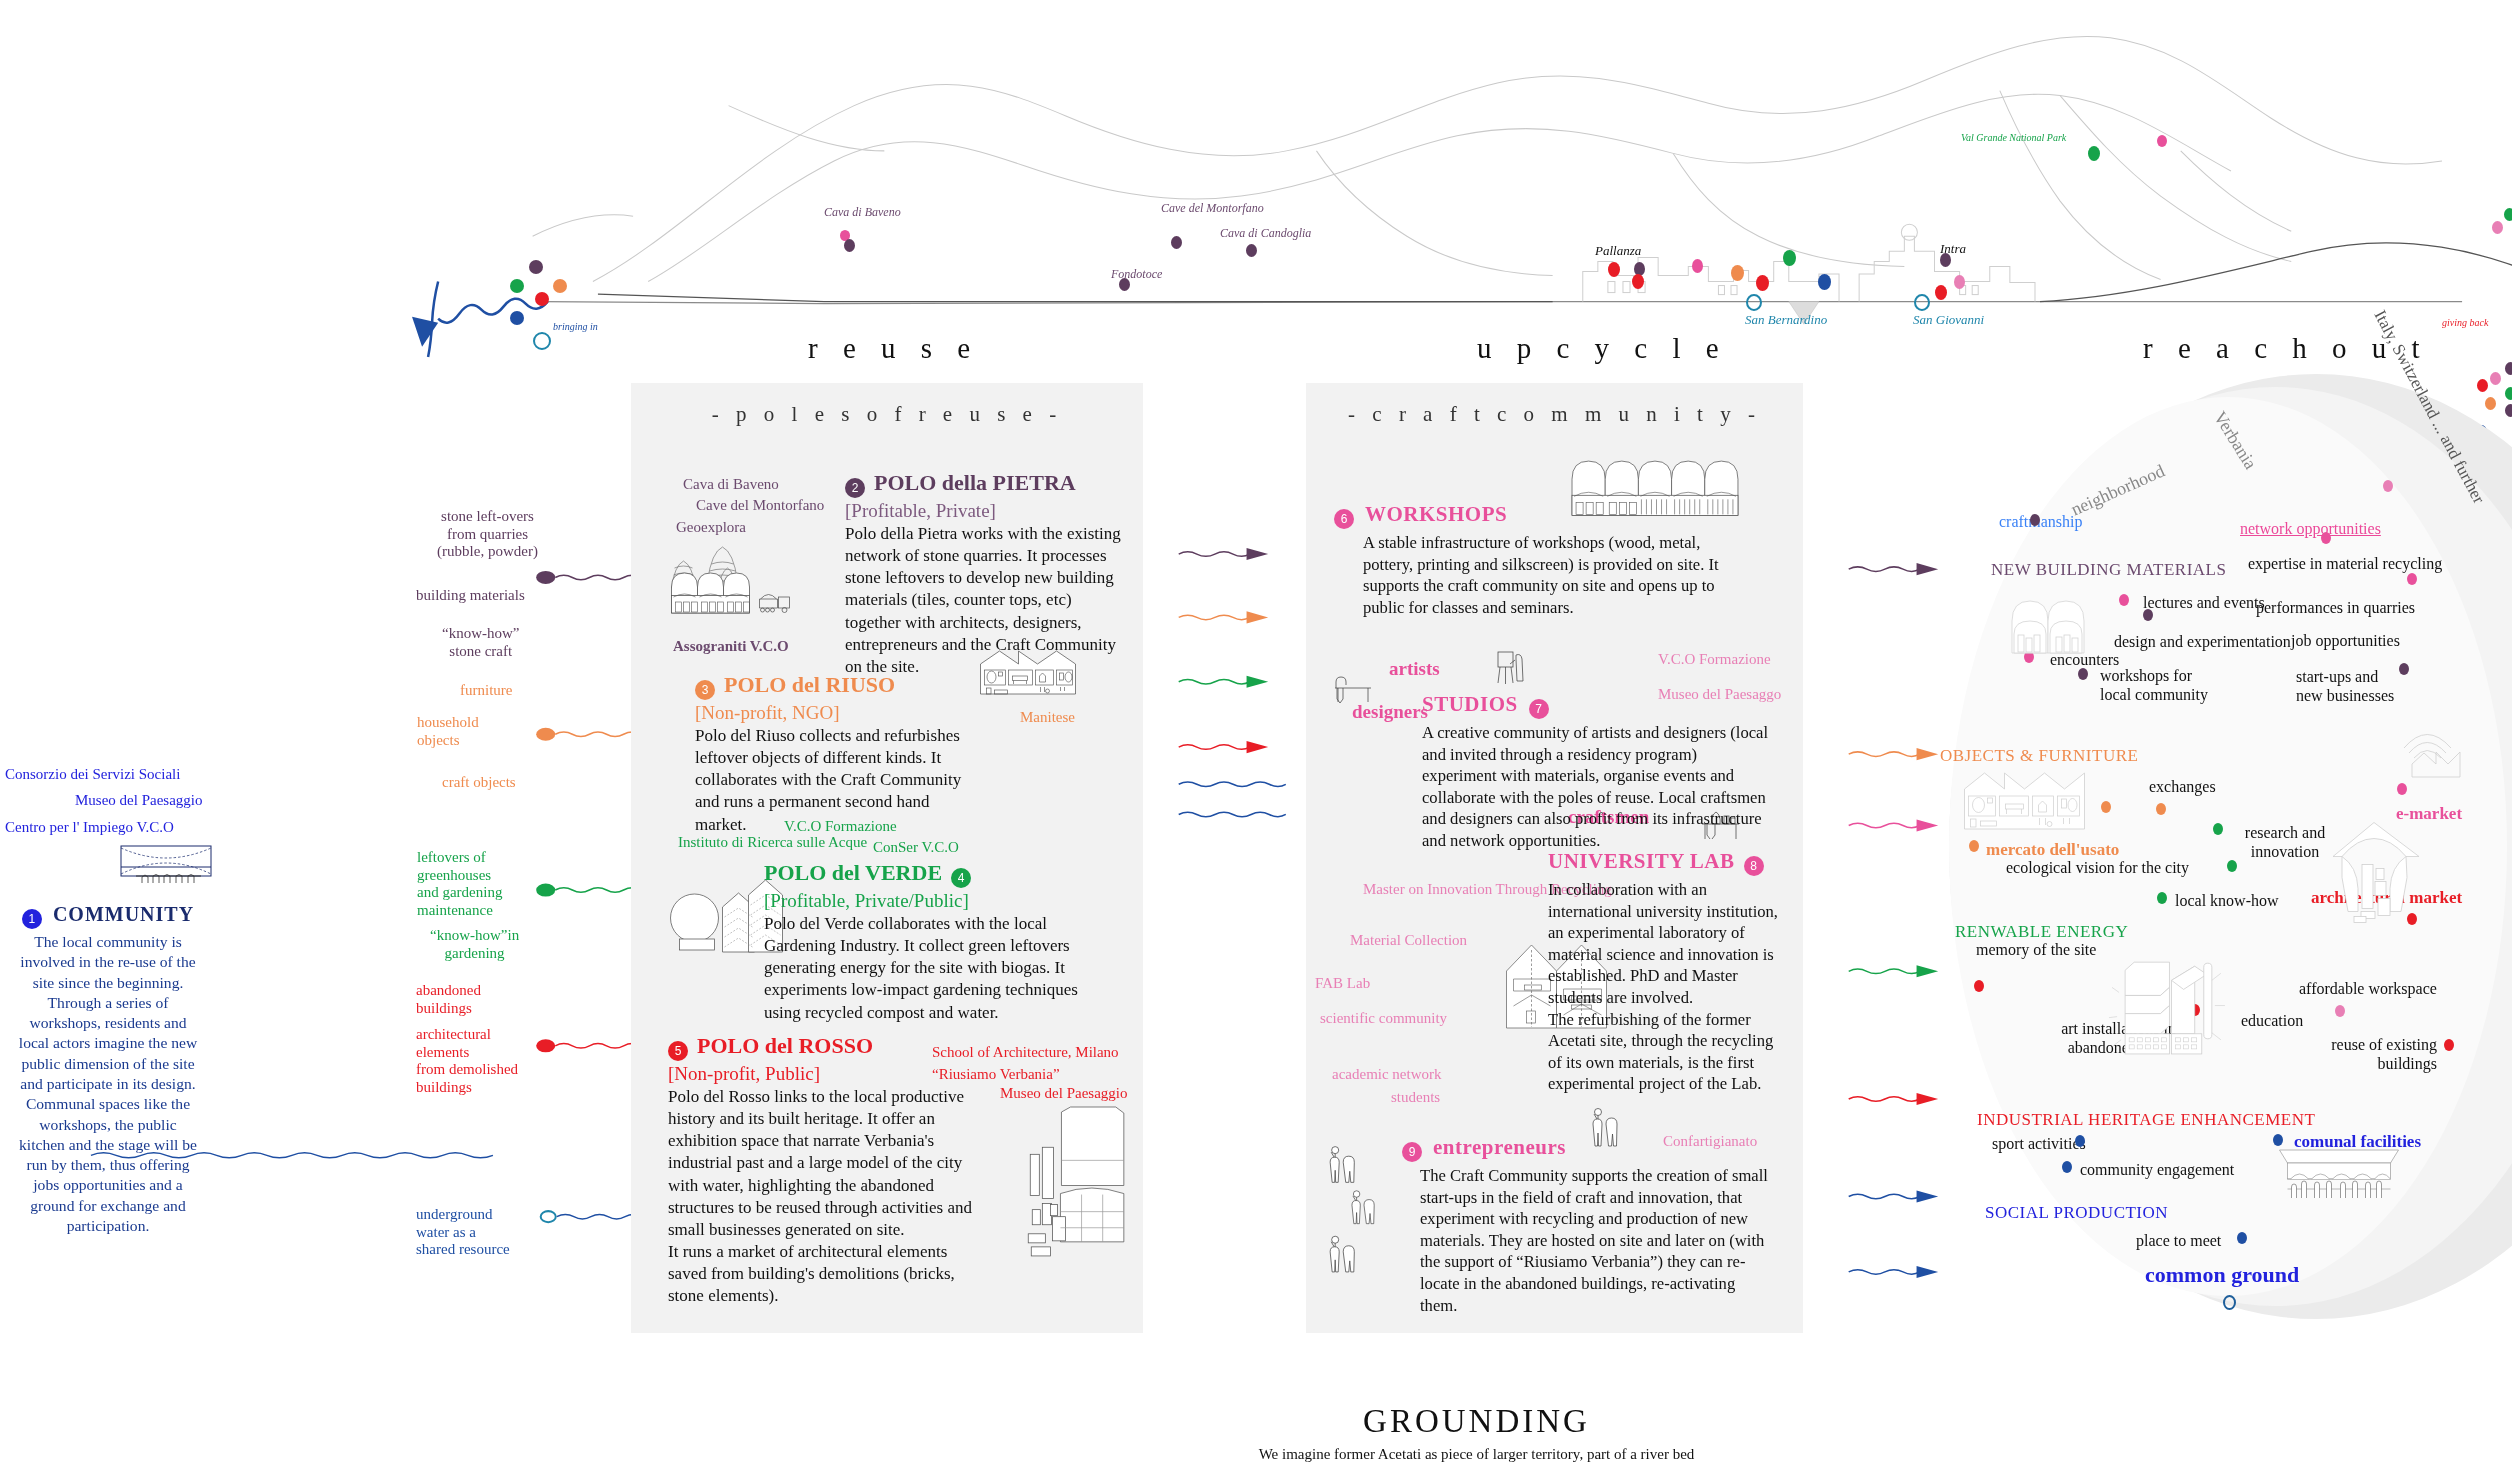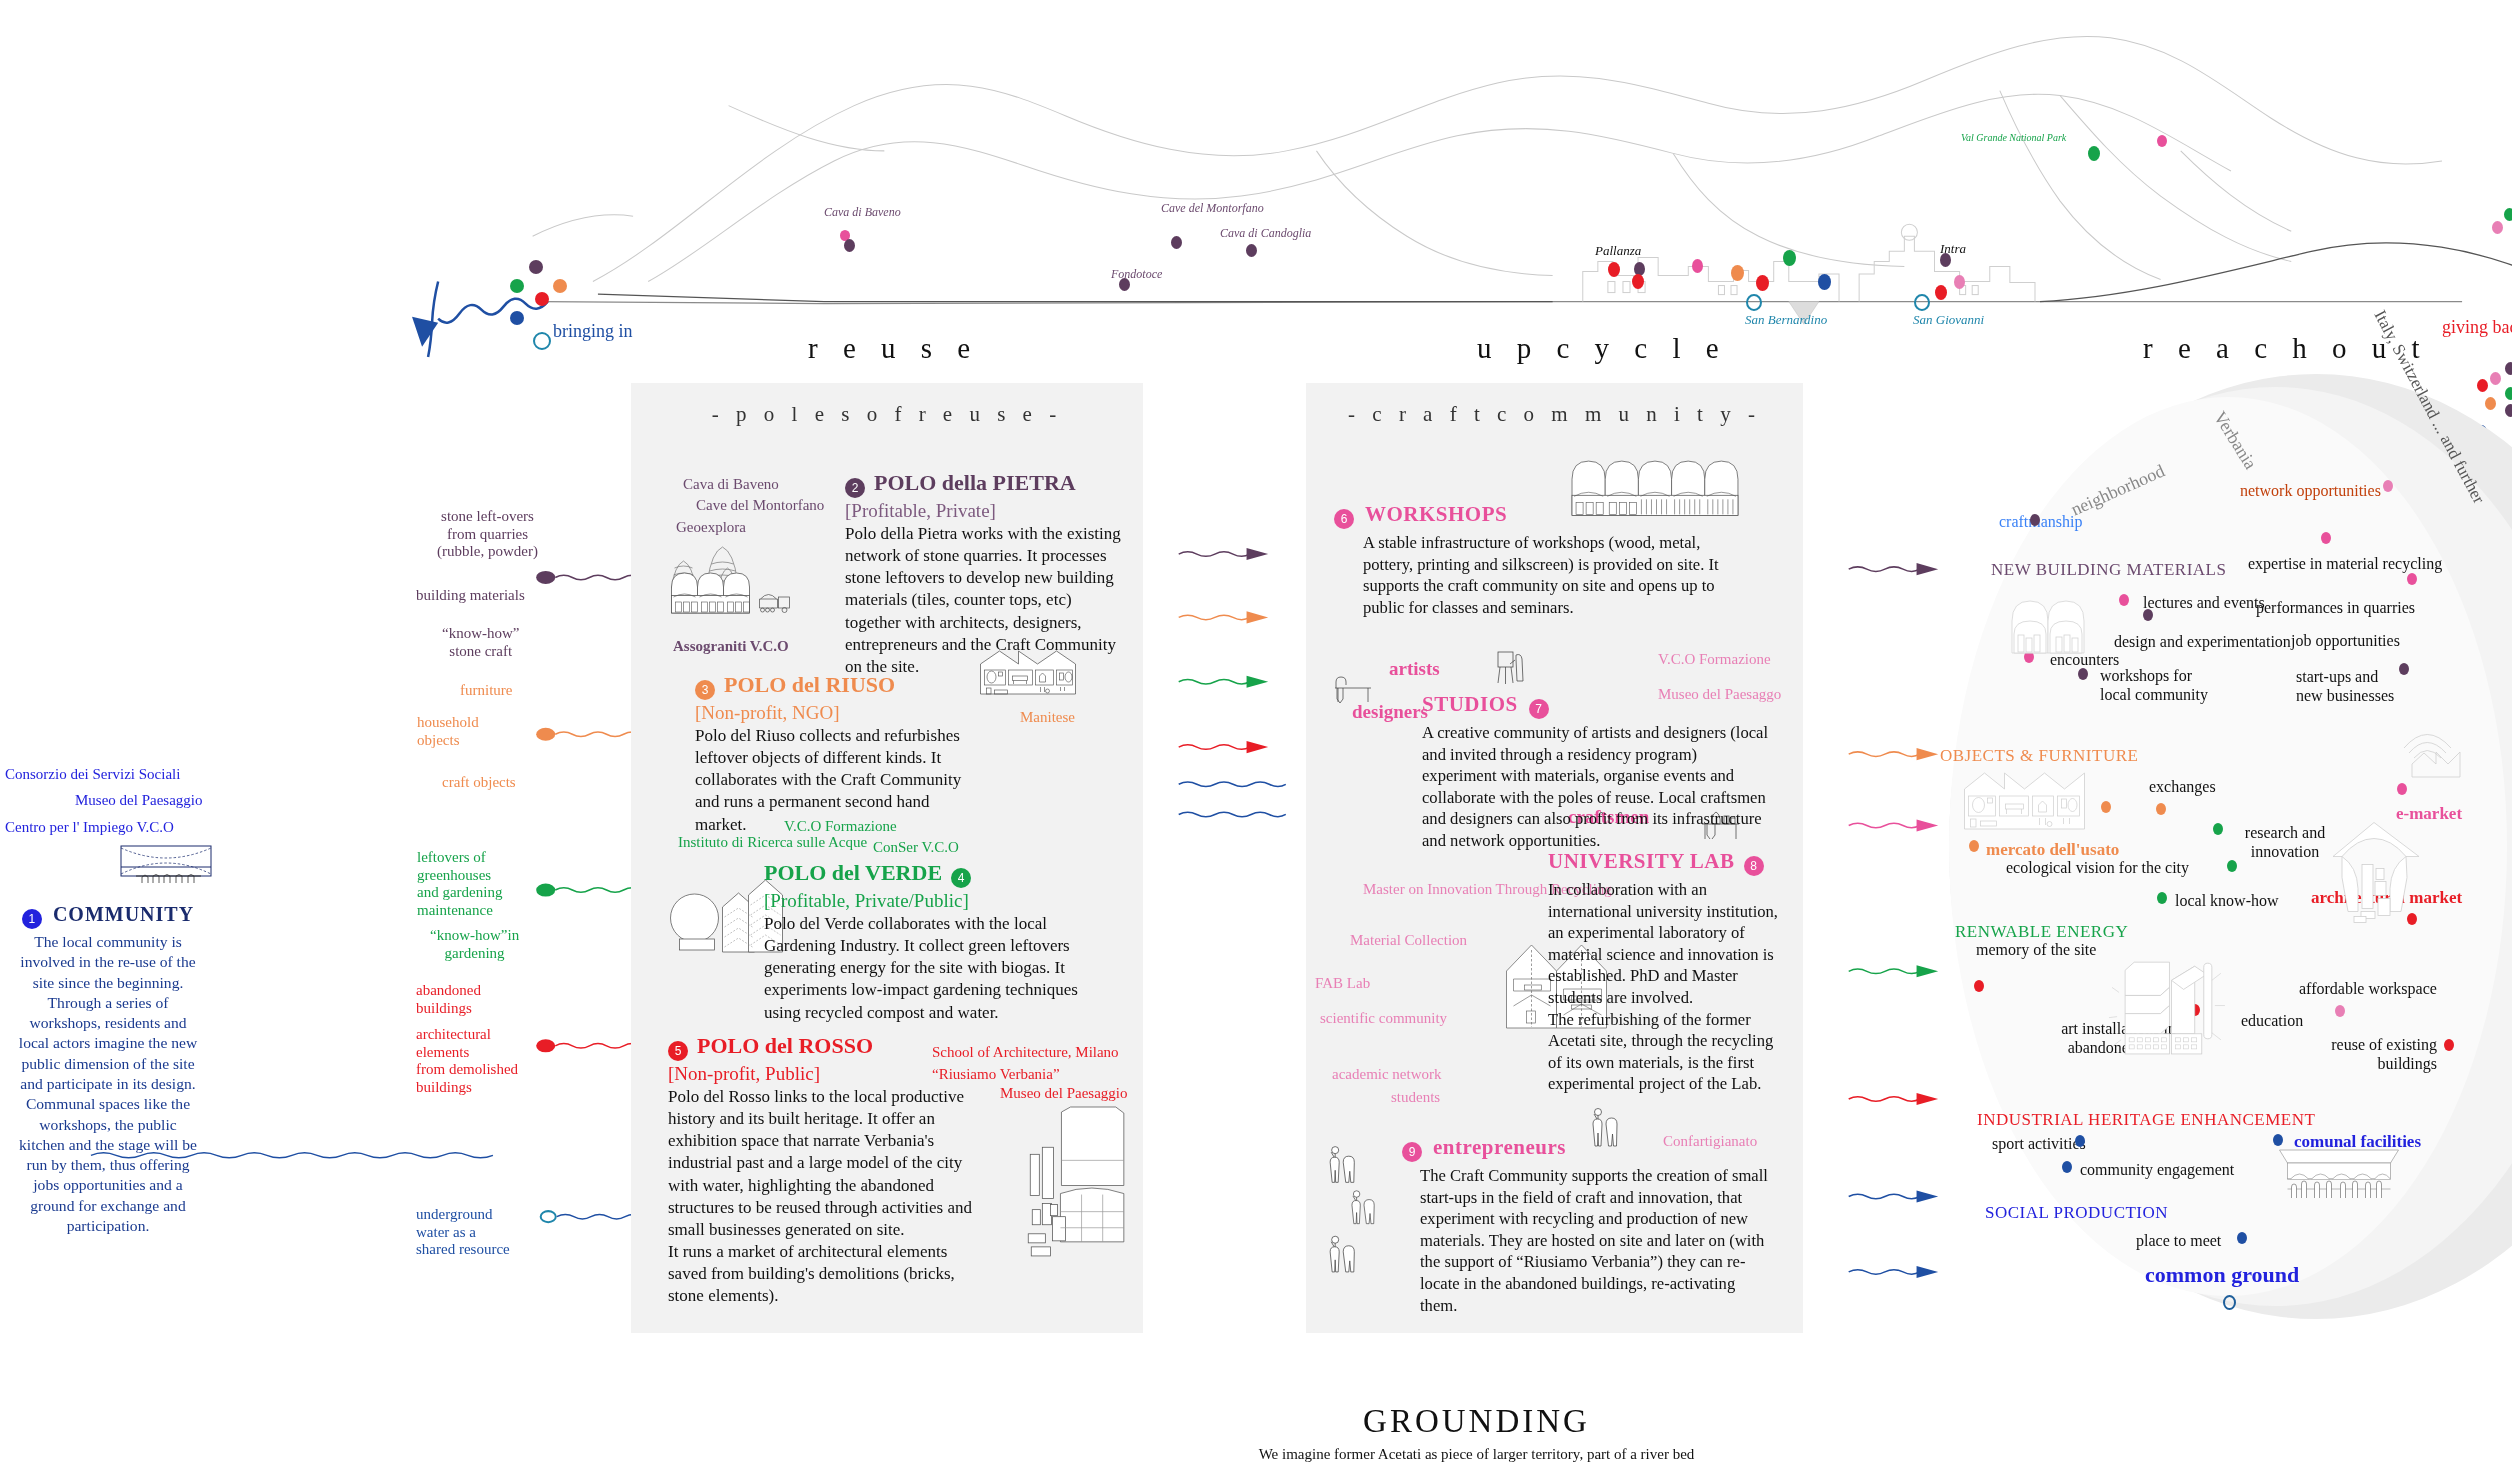--- a/index.html
+++ b/index.html
@@ -34,21 +34,21 @@
 
   
   .cloud{position:absolute;border-radius:50%;}
   .ro-cat{font-size:17px;letter-spacing:0.5px;white-space:nowrap;}
   .ro-item{font-size:16px;line-height:1.15;white-space:nowrap;}
   .ro-item.bold{font-weight:bold;font-size:17px;}
   .dot{position:absolute;border-radius:50%;}
 
   
   .map-label{font-size:12px;font-style:italic;white-space:nowrap;}
-  .handw{font-size:18px;white-space:nowrap;}
+  .handw{font-style:italic;font-size:10px;white-space:nowrap;}
 
   
   .ground-title{font-size:33px;letter-spacing:3px;color:#111;white-space:nowrap;}
   .ground-sub{font-size:15px;color:#111;white-space:nowrap;}
 
   svg{overflow:visible;}
 </style>
 </head>
 <body>
 
@@ -626,21 +626,21 @@
 
 <div class="abs ro-cat" style="left:1991px;top:560px;color:#6b4a6e;">NEW BUILDING MATERIALS</div>
 <div class="abs ro-cat" style="left:1940px;top:746px;color:#ef8b4e;">OBJECTS &amp; FURNITURE</div>
 <div class="abs ro-cat" style="left:1955px;top:922px;color:#16a34a;">RENWABLE ENERGY</div>
 <div class="abs ro-cat" style="left:1977px;top:1110px;color:#e81d26;">INDUSTRIAL HERITAGE ENHANCEMENT</div>
 <div class="abs ro-cat" style="left:1985px;top:1203px;color:#2222dd;">SOCIAL PRODUCTION</div>
 
 <div class="abs ro-item" style="left:1999px;top:513px;color:#3b82f6;">craftmanship</div>
 <span class="dot" style="left:2030px;top:514px;width:10px;height:12px;background:#5d3d5e;"></span>
 
-<div class="abs ro-item" style="left:2240px;top:482px;color:#c2410c;">network opportunities</div>
+<div class="abs ro-item" style="left:2240px;top:520px;color:#ec4899;text-decoration:underline;">network opportunities</div>
 <span class="dot" style="left:2383px;top:480px;width:10px;height:12px;background:#e87fb5;"></span>
 
 <div class="abs ro-item" style="left:2248px;top:555px;color:#111;">expertise in material recycling</div>
 <span class="dot" style="left:2321px;top:532px;width:10px;height:12px;background:#e8509b;"></span>
 
 <div class="abs ro-item" style="left:2143px;top:594px;color:#111;">lectures and events</div>
 <span class="dot" style="left:2119px;top:594px;width:10px;height:12px;background:#e8509b;"></span>
 
 <div class="abs ro-item" style="left:2256px;top:599px;color:#111;">performances in quarries</div>
 <span class="dot" style="left:2407px;top:573px;width:10px;height:12px;background:#e8509b;"></span>

